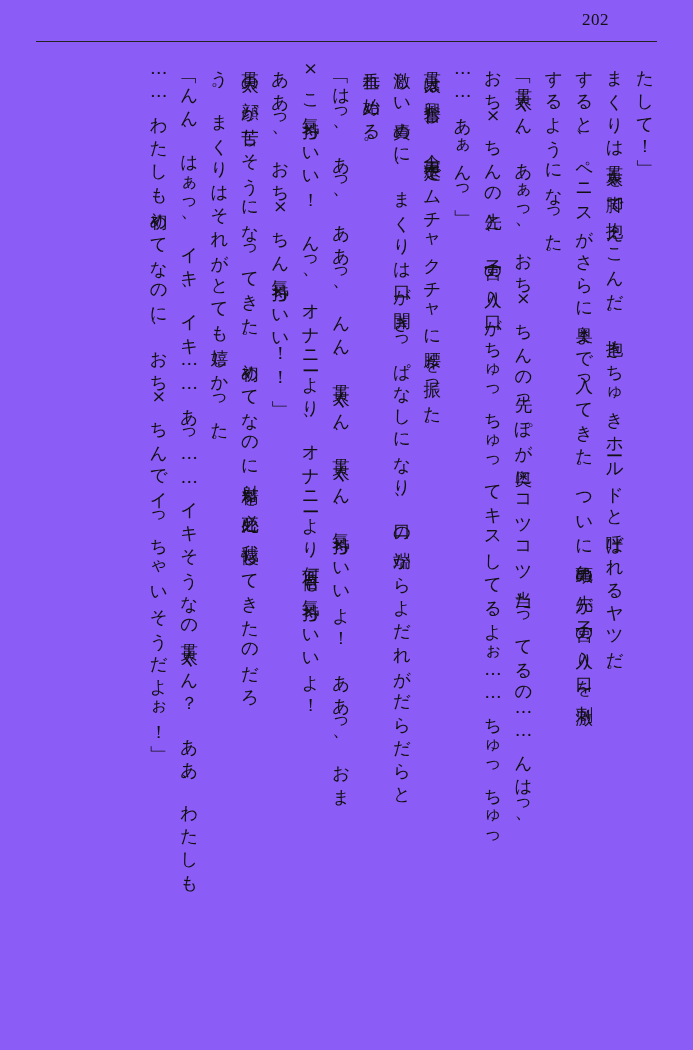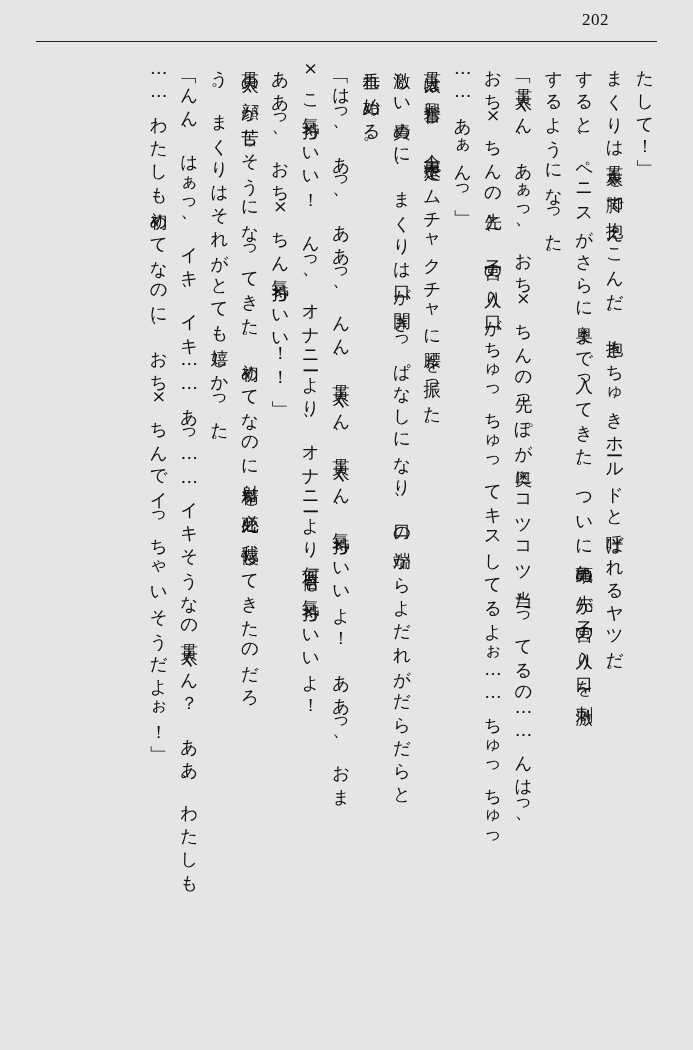--- a/index.html
+++ b/index.html
@@ -7,21 +7,21 @@
     padding: 0;
     background: #ffffff;
   }
   body {
     font-family: "Liberation Serif", "DejaVu Serif", serif;
   }
   .page {
     position: relative;
     width: 693px;
     height: 1050px;
-    background: #e5e5e5;
+    background: #8b5cf6;
     overflow: hidden;
     box-sizing: border-box;
   }
   .page-number {
     position: absolute;
     top: 10px;
     right: 84px;
     font-size: 17px;
     color: #111;
     letter-spacing: 0.5px;

